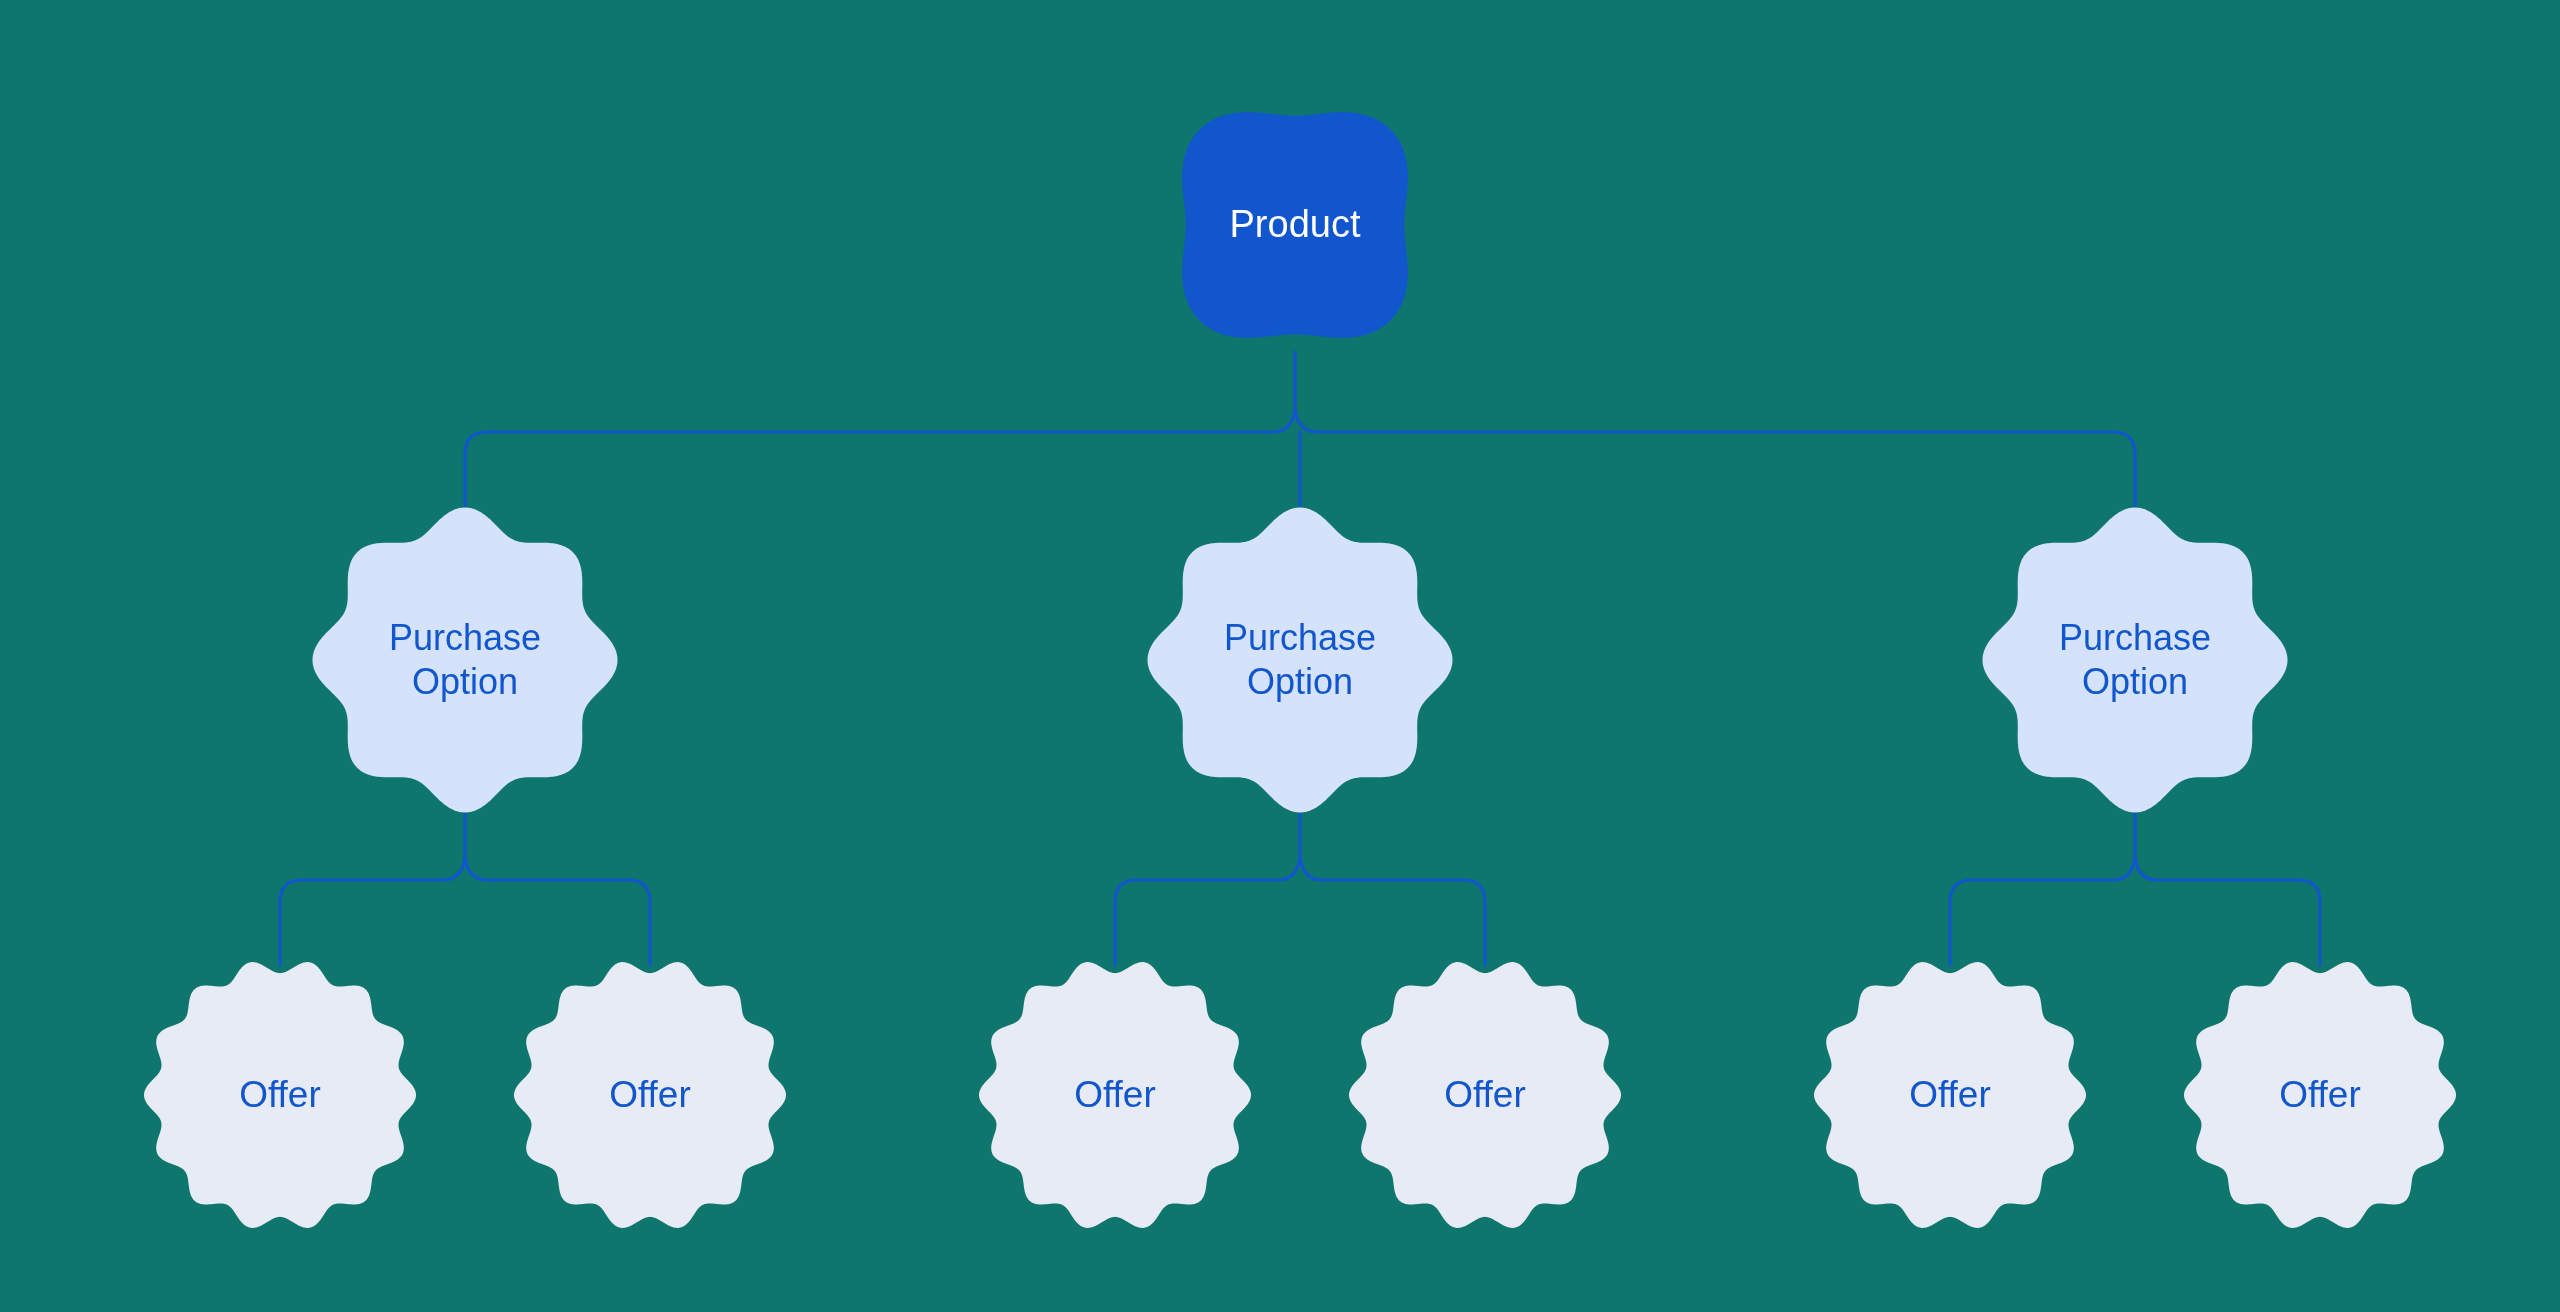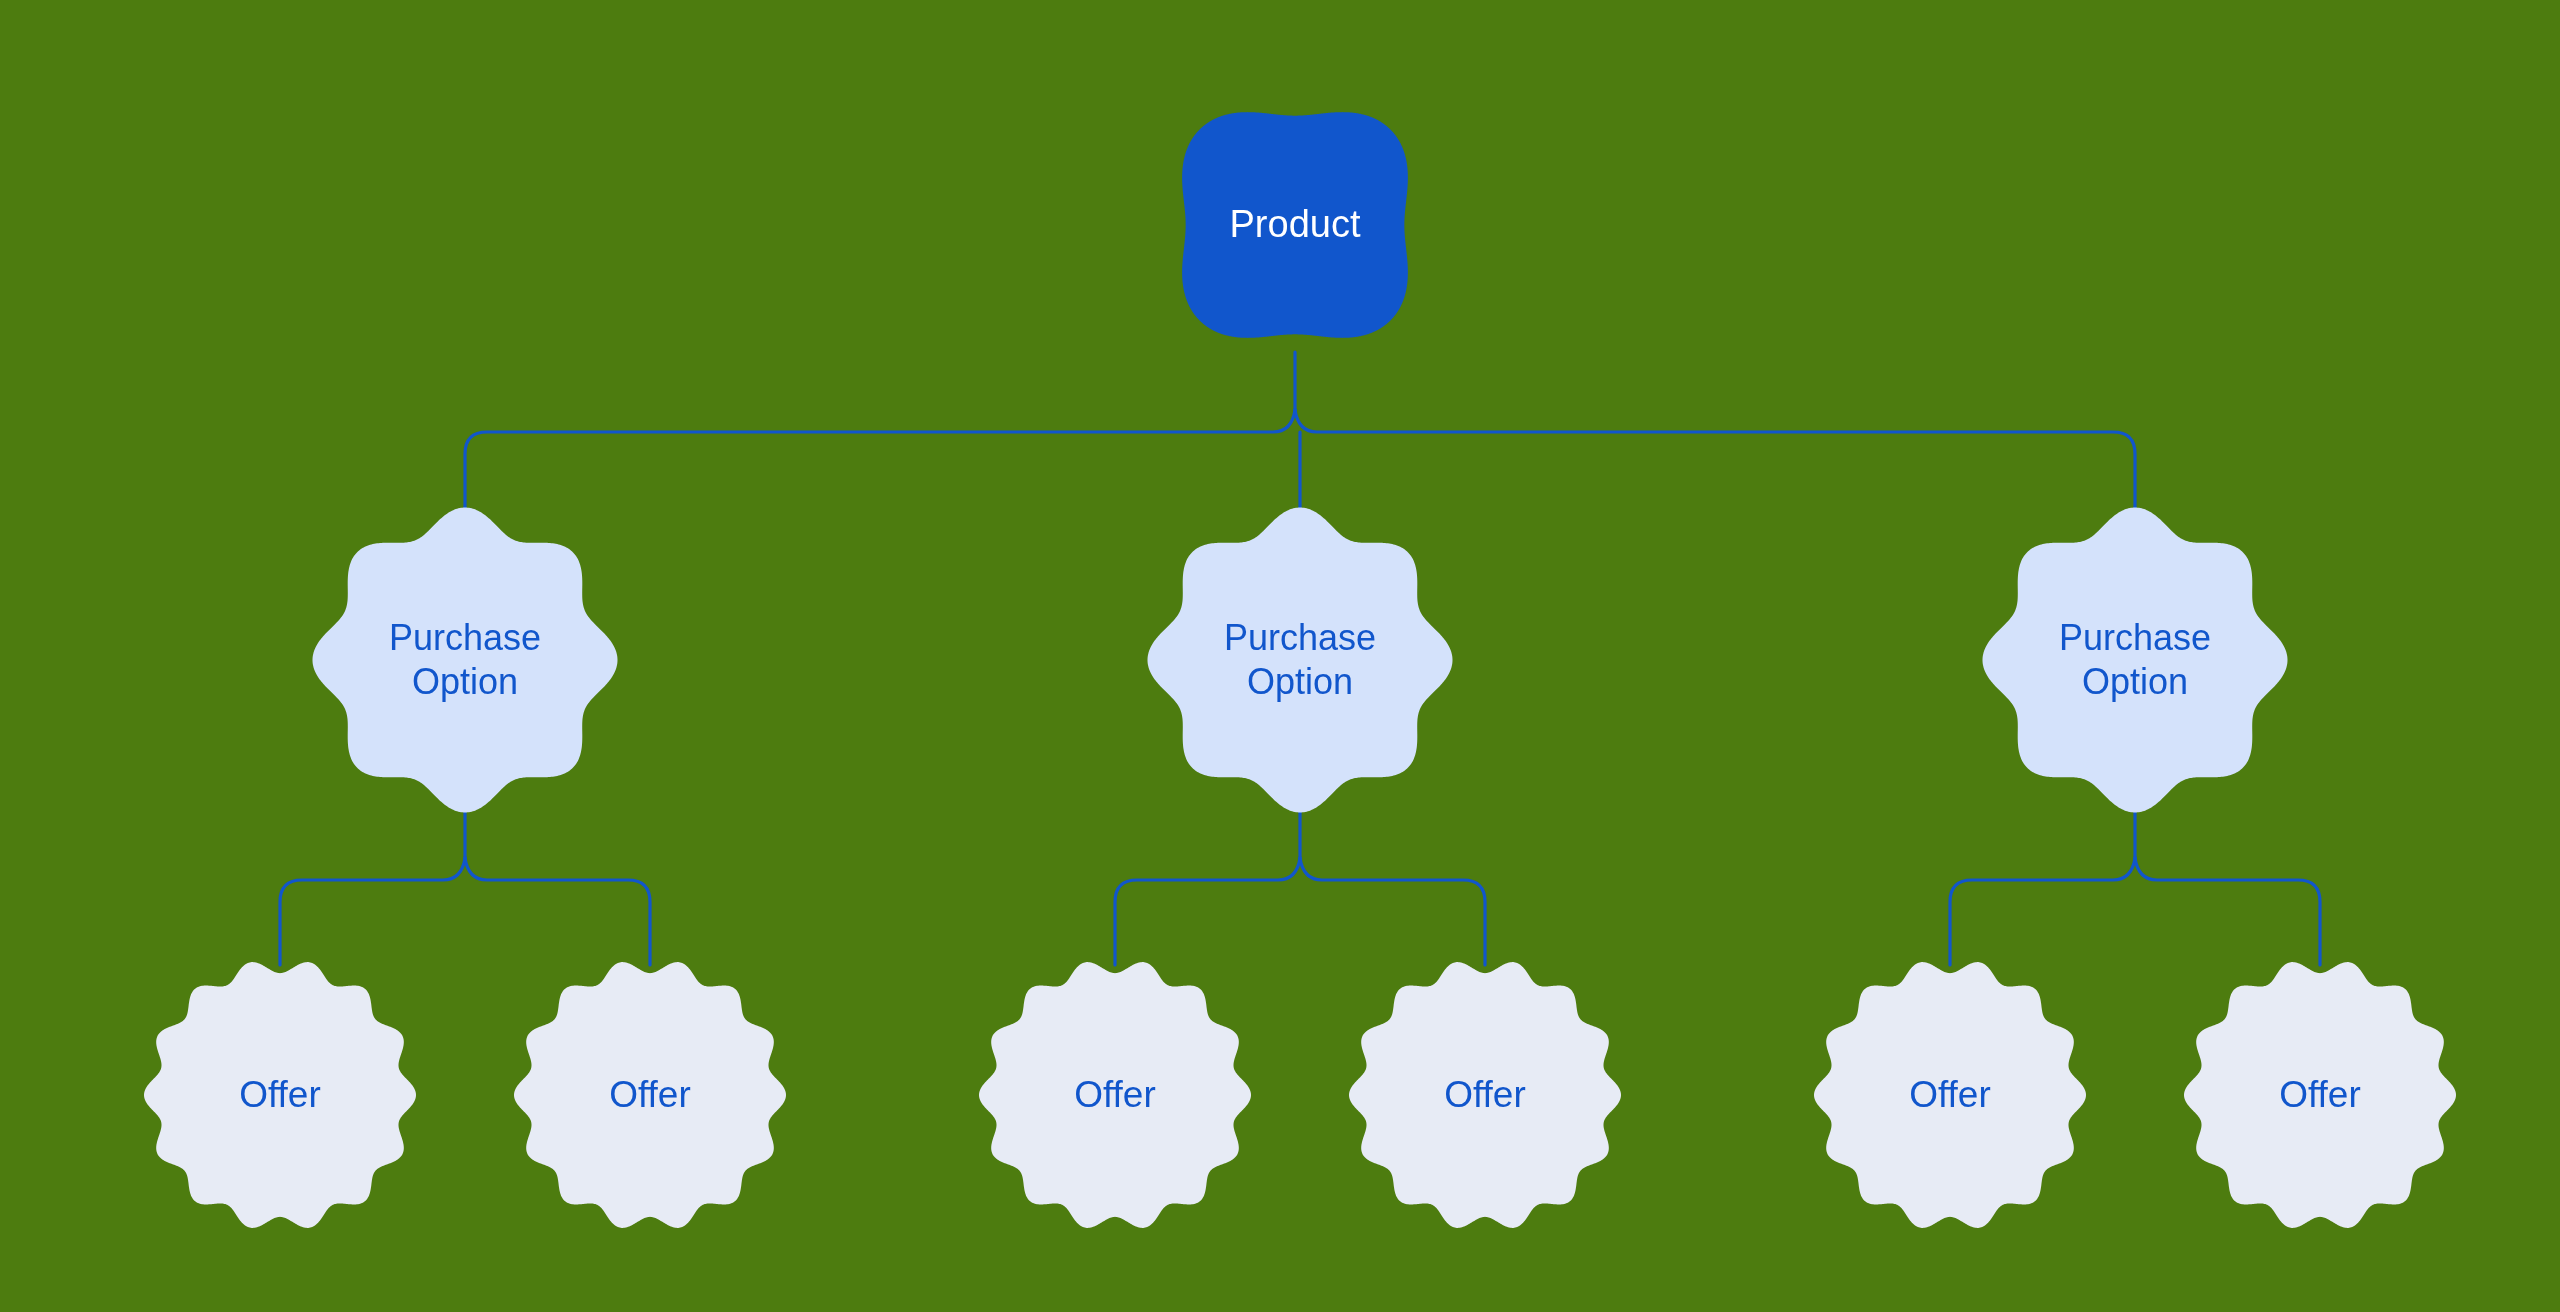--- a/index.html
+++ b/index.html
@@ -11,21 +11,21 @@
     width: 2560px;
     height: 1312px;
     background: #fcfcfd;
     font-family: "Liberation Sans", sans-serif;
     overflow: hidden;
   }
   #diagram-root {
     position: relative;
     width: 2560px;
     height: 1312px;
-    background: #4d7c0f;
+    background: #0f766e;
   }
   svg.canvas {
     position: absolute;
     inset: 0;
     width: 2560px;
     height: 1312px;
     display: block;
   }
   .node-label {
     font-family: "Liberation Sans", sans-serif;

